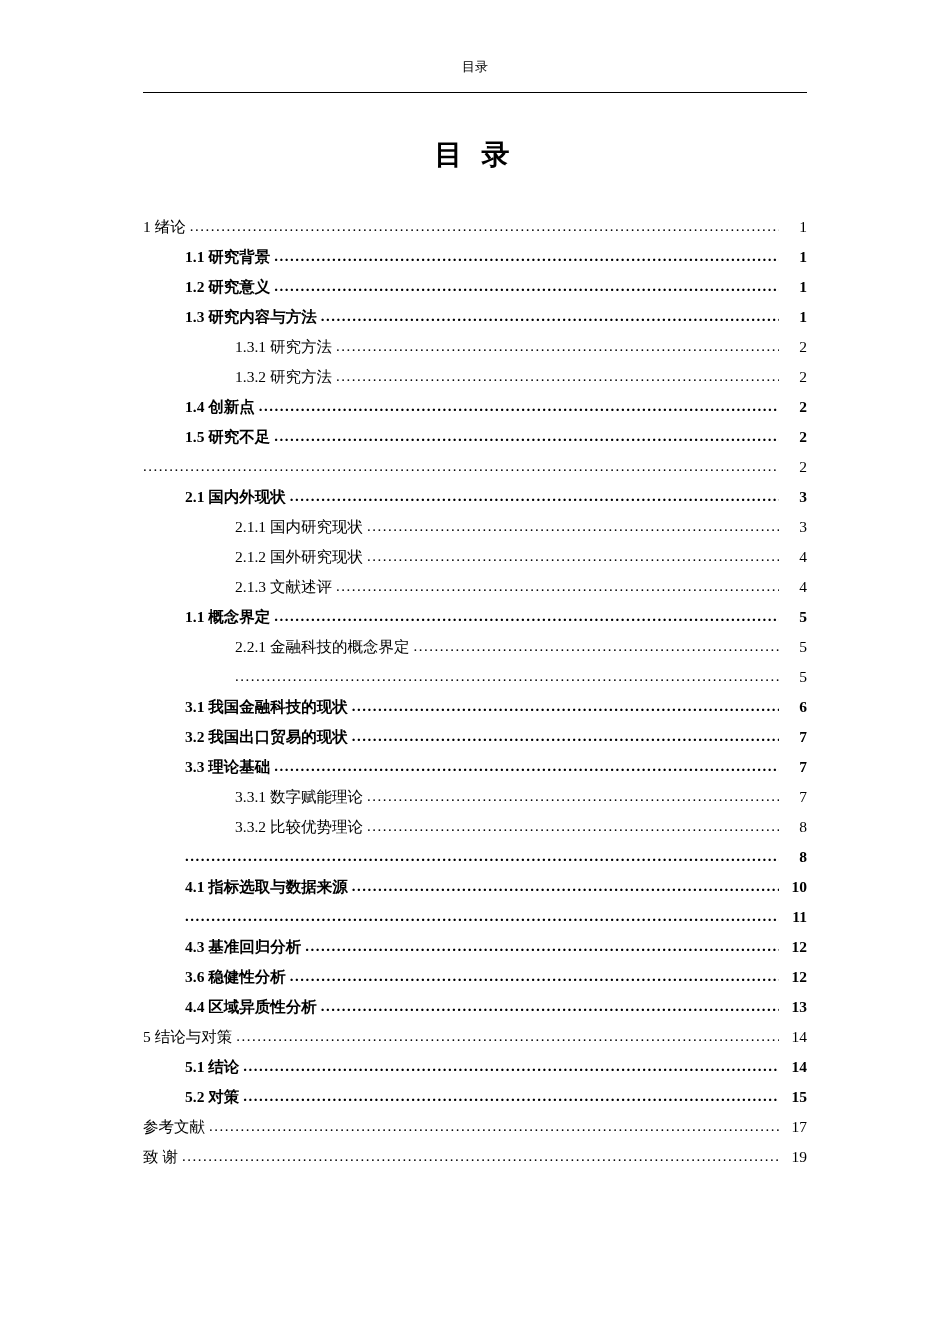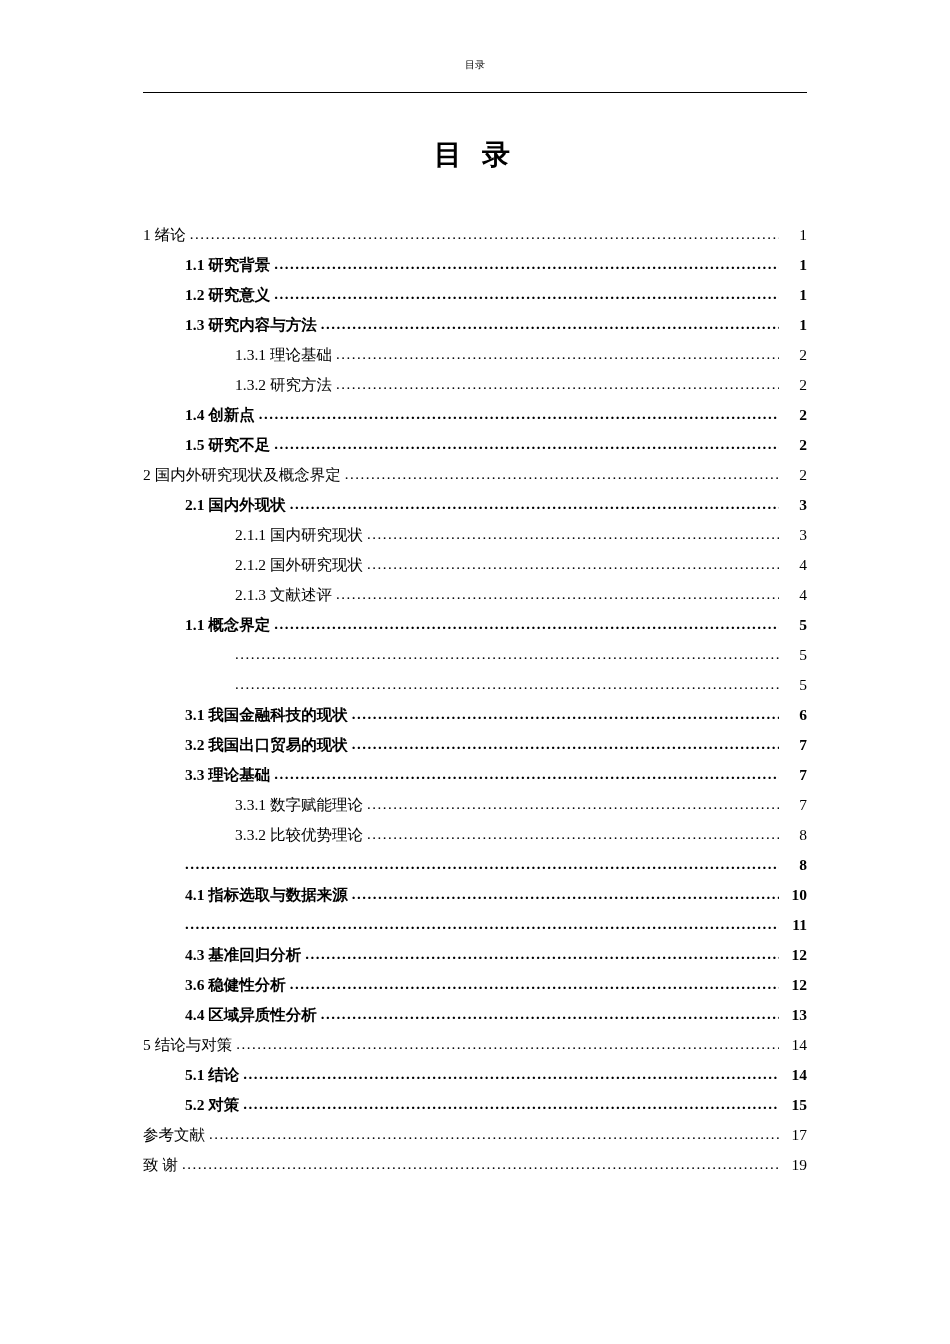--- a/index.html
+++ b/index.html
@@ -19,49 +19,48 @@
     height: 1344px;
     box-sizing: border-box;
     padding: 0;
   }
   .header {
     position: absolute;
     top: 58px;
     left: 143px;
     width: 664px;
     text-align: center;
-    font-size: 10px;
+    font-size: 13px;
     font-family: "Liberation Sans", "DejaVu Sans", sans-serif;
     color: #000;
   }
   .header-rule {
     position: absolute;
     top: 92px;
     left: 143px;
     width: 664px;
     height: 0;
     border-top: 1.5px solid #000;
   }
   .doc-title {
     position: absolute;
     top: 136px;
     left: 0;
     width: 950px;
     text-align: center;
     font-size: 28px;
     font-weight: bold;
     letter-spacing: 6px;
-    font-family: Liberation Sans, sans-serif;
+    font-family: Liberation Serif, serif;
   }
   .toc {
     position: absolute;
     top: 212px;
     left: 143px;
     width: 664px;
-    margin-top: 8px;
   }
   .toc-entry {
     display: flex;
     align-items: baseline;
     font-size: 15.5px;
     line-height: 30px;
     white-space: nowrap;
   }
   .toc-entry .label {
     flex: 0 0 auto;
@@ -115,41 +114,40 @@
         <span class="label">1.2  研究意义</span>
         <span class="dots">...........................................................................................................................................</span>
         <span class="page-no">1</span>
       </div>
       <div class="toc-entry lvl2">
         <span class="label">1.3  研究内容与方法</span>
         <span class="dots">...........................................................................................................................................</span>
         <span class="page-no">1</span>
       </div>
       <div class="toc-entry lvl3">
-        <span class="label">1.3.1  理论基础</span>
+        <span class="label">1.3.1  研究方法</span>
         <span class="dots">...........................................................................................................................................</span>
         <span class="page-no">2</span>
       </div>
       <div class="toc-entry lvl3">
         <span class="label">1.3.2  研究方法</span>
         <span class="dots">...........................................................................................................................................</span>
         <span class="page-no">2</span>
       </div>
       <div class="toc-entry lvl2">
         <span class="label">1.4  创新点</span>
         <span class="dots">...........................................................................................................................................</span>
         <span class="page-no">2</span>
       </div>
       <div class="toc-entry lvl2">
         <span class="label">1.5  研究不足</span>
         <span class="dots">...........................................................................................................................................</span>
         <span class="page-no">2</span>
       </div>
       <div class="toc-entry lvl1">
-        <span class="label">2  国内外研究现状及概念界定</span>
         <span class="dots">...........................................................................................................................................</span>
         <span class="page-no">2</span>
       </div>
       <div class="toc-entry lvl2">
         <span class="label">2.1  国内外现状</span>
         <span class="dots">...........................................................................................................................................</span>
         <span class="page-no">3</span>
       </div>
       <div class="toc-entry lvl3">
         <span class="label">2.1.1  国内研究现状</span>
@@ -165,20 +163,21 @@
         <span class="label">2.1.3  文献述评</span>
         <span class="dots">...........................................................................................................................................</span>
         <span class="page-no">4</span>
       </div>
       <div class="toc-entry lvl2">
         <span class="label">1.1  概念界定</span>
         <span class="dots">...........................................................................................................................................</span>
         <span class="page-no">5</span>
       </div>
       <div class="toc-entry lvl3">
+        <span class="label">2.2.1  金融科技的概念界定</span>
         <span class="dots">...........................................................................................................................................</span>
         <span class="page-no">5</span>
       </div>
       <div class="toc-entry lvl3">
         <span class="dots">...........................................................................................................................................</span>
         <span class="page-no">5</span>
       </div>
       <div class="toc-entry lvl2">
         <span class="label">3.1  我国金融科技的现状</span>
         <span class="dots">...........................................................................................................................................</span>

